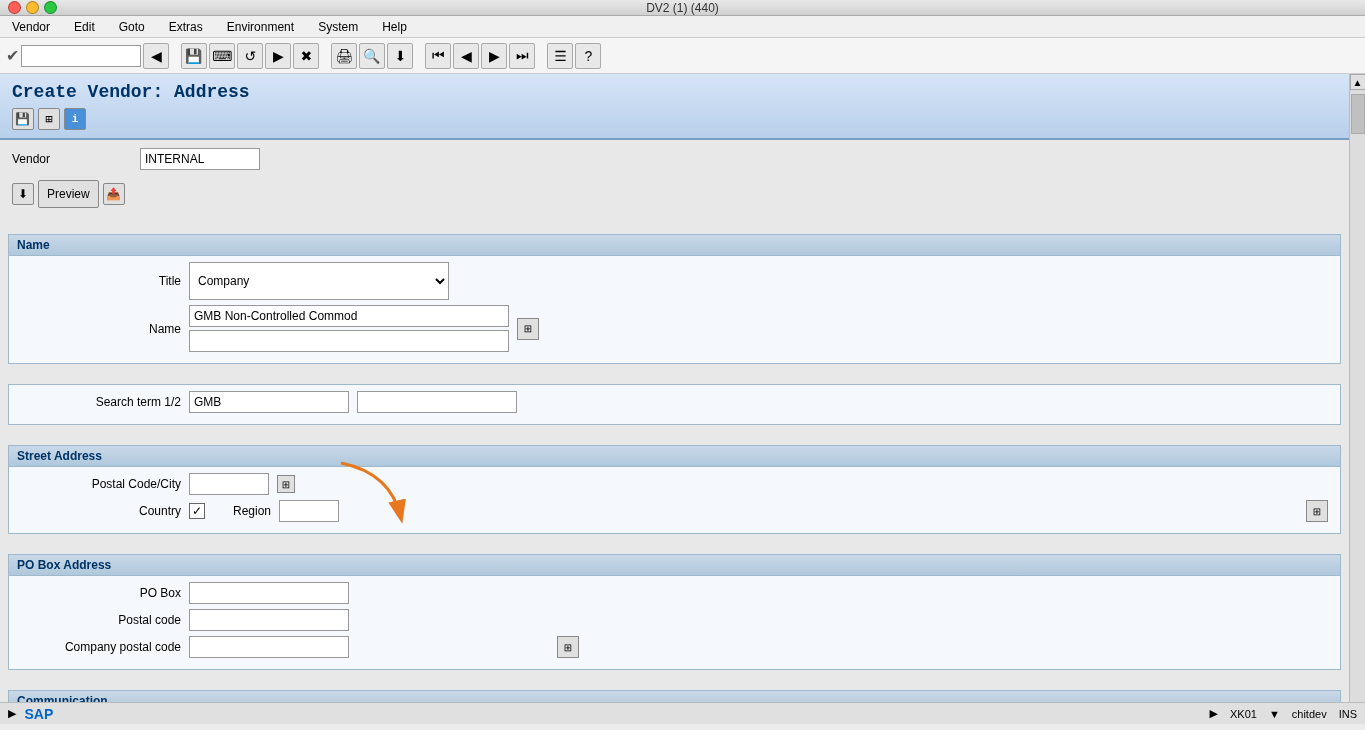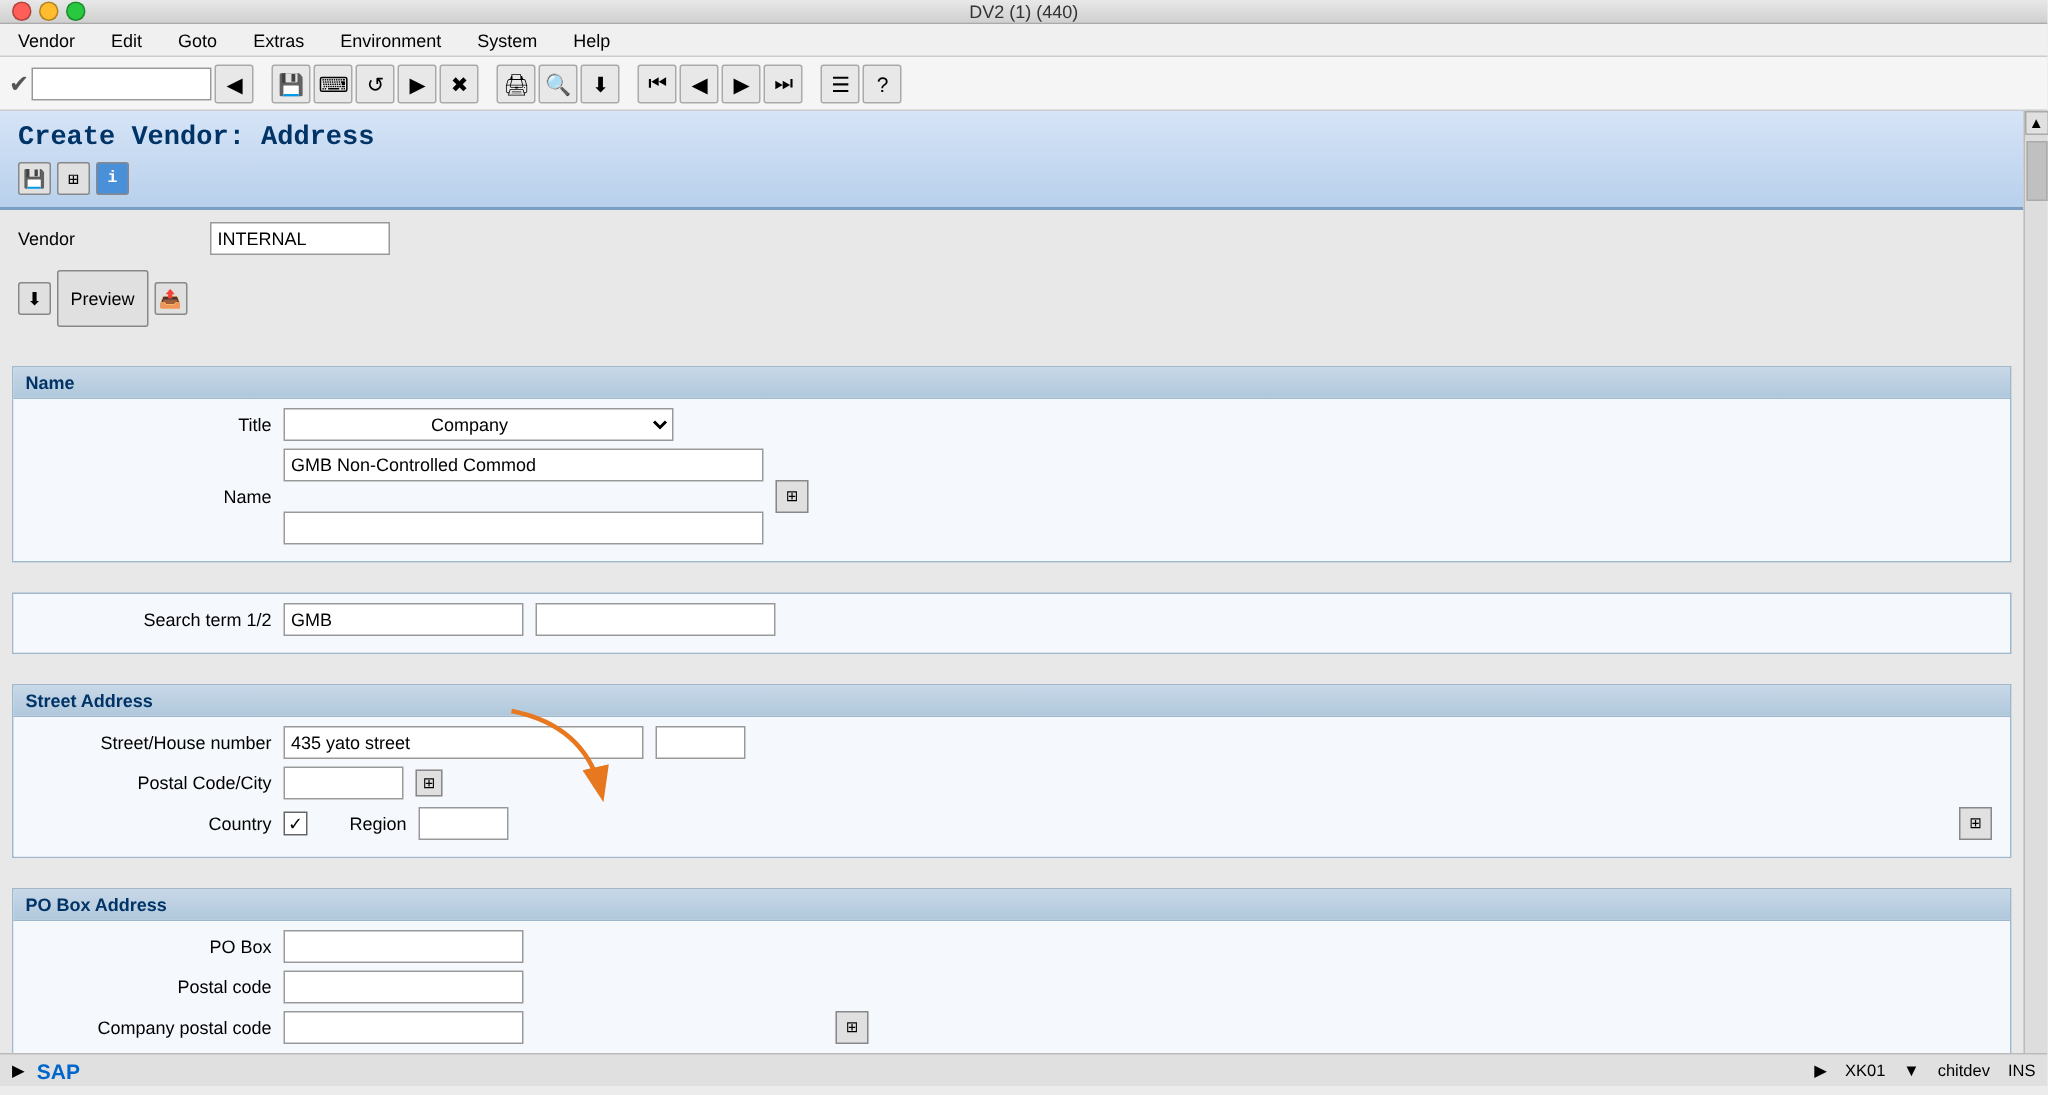--- a/index.html
+++ b/index.html
@@ -144,21 +144,21 @@
     .page-tool-btn {
       width: 22px; height: 22px;
       border: 1px solid #888;
       background: #e0e0e0;
       display: flex; align-items: center; justify-content: center;
       cursor: pointer;
       font-size: 12px;
       border-radius: 2px;
     }
     .preview-btn {
-      height: 38px;
+      height: 28px;
       padding: 0 8px;
       border: 1px solid #888;
       background: #e0e0e0;
       cursor: pointer;
       font-size: 12px;
       display: flex; align-items: center;
       border-radius: 2px;
     }
 
     
@@ -213,27 +213,26 @@
       height: 22px;
       border: 1px solid #999;
       background: #fff;
       padding: 0 4px;
       font-size: 12px;
     }
     .form-input-wide { width: 320px; }
     .form-input-medium { width: 160px; }
     .form-input-small { width: 60px; }
     .form-select {
-      height: 22px;
+      height: 38px;
       border: 1px solid #999;
       background: #fff;
       padding: 0 4px;
       font-size: 12px;
       width: 260px;
-      text-align: center;
     }
 
     .expand-btn {
       width: 22px; height: 22px;
       border: 1px solid #888;
       background: #e0e0e0;
       display: flex; align-items: center; justify-content: center;
       cursor: pointer;
       font-size: 10px;
     }
@@ -360,21 +359,21 @@
       <div class="section-header">Name</div>
       <div class="section-content">
         <div class="form-row">
           <span class="form-label">Title</span>
           <select class="form-select">
             <option>Company</option>
           </select>
         </div>
         <div class="form-row">
           <span class="form-label">Name</span>
-          <div style="display:flex; flex-direction:column; gap:20px;">
+          <div style="display:flex; flex-direction:column; gap:3px;">
             <input class="form-input form-input-wide" type="text" value="GMB Non-Controlled Commod" style="">
             <input class="form-input form-input-wide" type="text" value="" style="">
           </div>
           <div class="expand-btn">⊞</div>
         </div>
       </div>
     </div>
 
     <div class="section">
       <div class="section-content">
@@ -397,25 +396,20 @@
                 <marker id="arrowhead" markerWidth="8" markerHeight="6" refX="6" refY="3" orient="auto">
                   <polygon points="0 0, 8 3, 0 6" fill="#e87820"></polygon>
                 </marker>
               </defs>
               <path d="M 0 0 Q 50 10 60 55" stroke="#e87820" stroke-width="3" fill="none" marker-end="url(#arrowhead)"></path>
             </svg>
           </div>
         </div>
 
         <div class="form-row">
-          <span class="form-label">Street/House number</span>
-          <input class="form-input" style="width: 240px;" type="text" value="435 yato street">
-          <input class="form-input form-input-small" type="text" value="" style="">
-        </div>
-        <div class="form-row">
           <span class="form-label">Postal Code/City</span>
           <input class="form-input" style="width: 80px;" type="text" value="">
           <div class="expand-btn" style="font-size:10px; width:18px; height:18px;">⊞</div>
         </div>
         <div class="form-row">
           <span class="form-label">Country</span>
           <div class="cb-country">✓</div>
           <span style="font-size:12px; margin-left:20px;">Region</span>
           <input class="form-input form-input-small" type="text" value="" style="">
           <div class="expand-btn" style="margin-left:auto; font-size:10px; width:22px; height:22px;">⊞</div>

